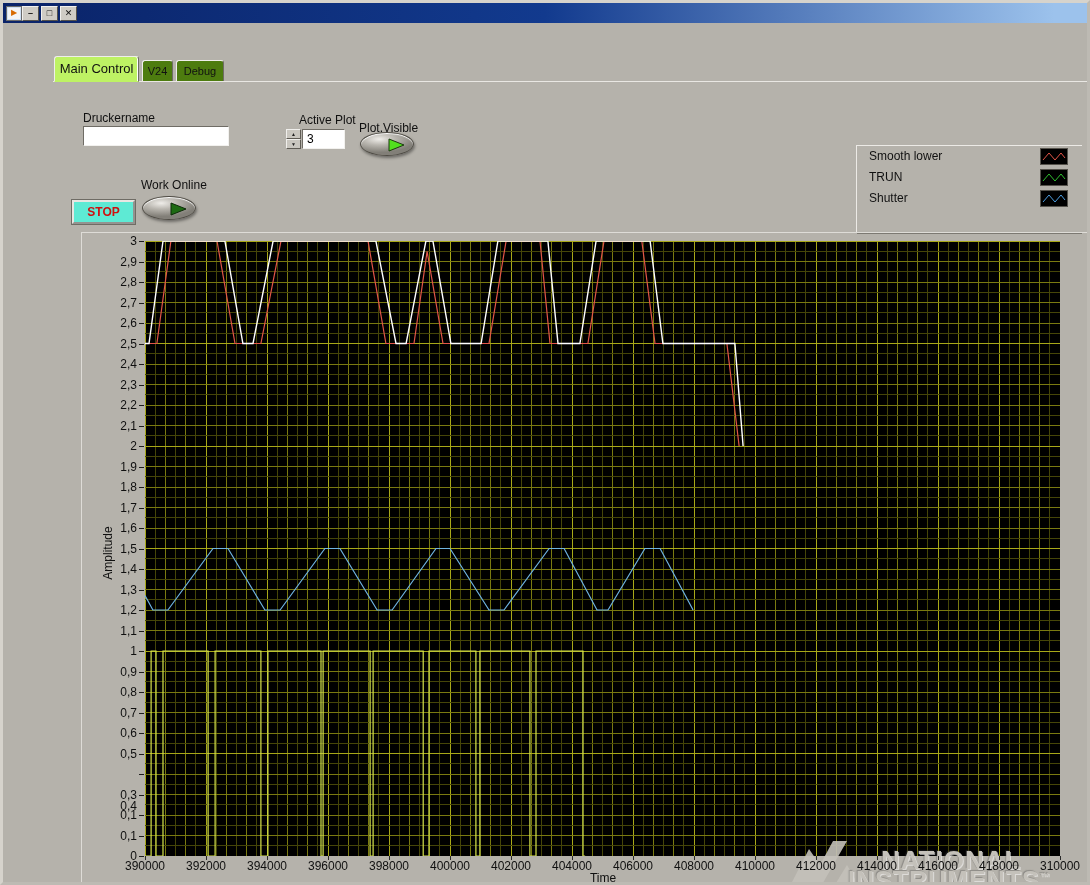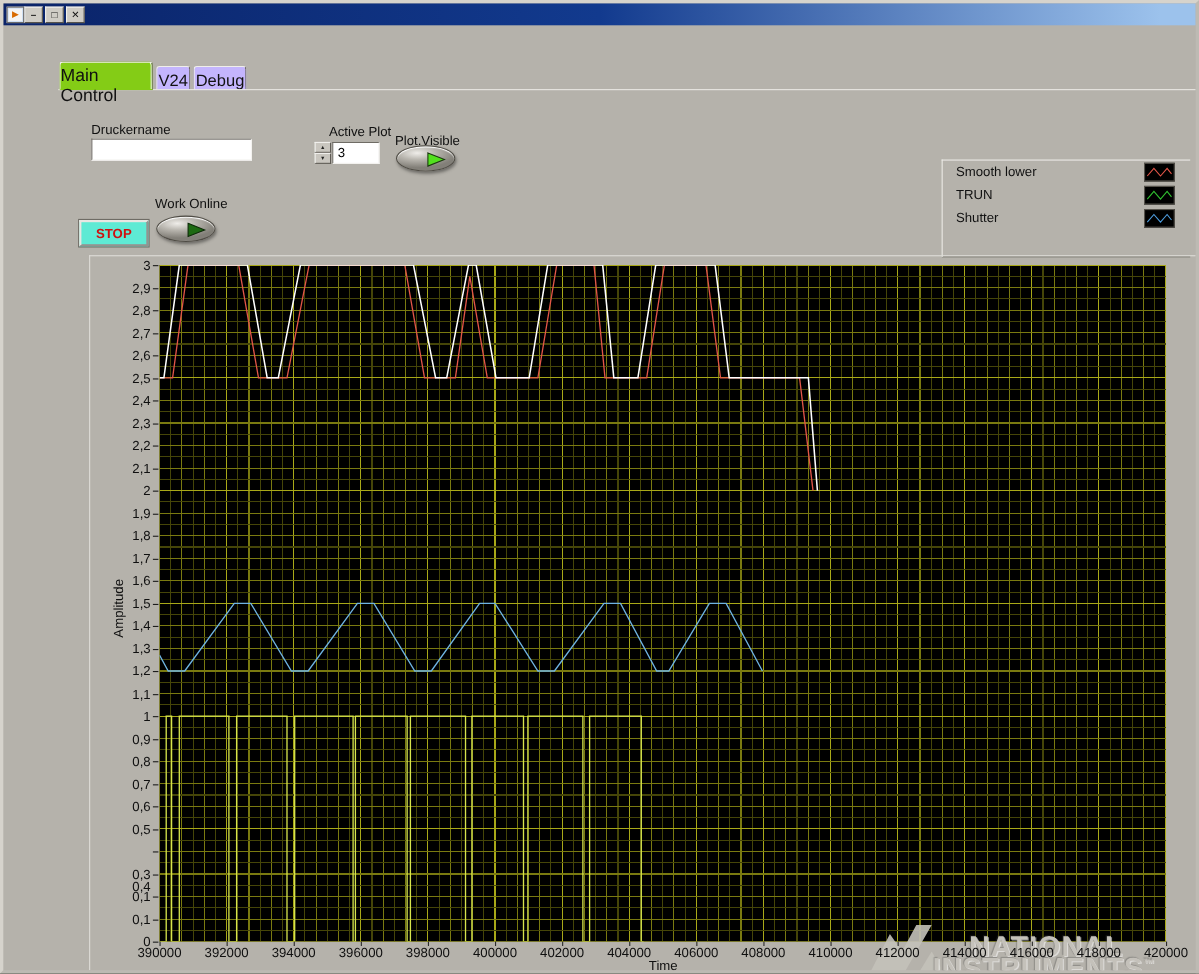--- a/index.html
+++ b/index.html
@@ -13,25 +13,25 @@
   .tb-icon{width:16px;height:15px;background:#f4f4f4;border:1px solid #6a6a6a;position:relative;
     display:flex;align-items:center;justify-content:center;box-shadow:inset 0 0 0 1px #cfe0f4;}
   .tb-icon span{font-size:8px;color:#d86a00;line-height:8px;}
   .tb-title{color:#fff;font-size:12px;font-weight:bold;margin-left:5px;flex:1;
     text-shadow:1px 1px 0 rgba(0,0,0,.5);white-space:nowrap;}
   .tb-btns{display:flex;gap:2px;}
   .tb-btn{width:17px;height:15px;background:#cfccc5;border:1px solid;
     border-color:#f2f1ee #55524b #55524b #f2f1ee;font-size:9px;font-weight:bold;color:#111;
     display:flex;align-items:center;justify-content:center;line-height:1;cursor:default;}
   
-  .tab{position:absolute;background:#84cc16;border:1px solid;border-color:#efeeea #6f6c65 transparent #efeeea;
-    border-radius:3px 3px 0 0;font-size:16px;color:#111;display:flex;align-items:flex-start;
+  .tab{position:absolute;background:#bef264;border:1px solid;border-color:#efeeea #6f6c65 transparent #efeeea;
+    border-radius:3px 3px 0 0;font-size:13px;color:#111;display:flex;align-items:flex-start;
     justify-content:center;padding-top:4px;}
   .tab.active{z-index:3;box-shadow:-1px 0 0 #fff inset;}
-  .tab.inactive{background:#c4b5fd;z-index:1;font-size:15px;}
+  .tab.inactive{background:#4d7c0f;z-index:1;font-size:11px;}
   .tab-underline{position:absolute;left:50px;right:0;top:78px;height:1px;background:#e9e7e3;z-index:2;}
   
   .lbl{position:absolute;font-size:12px;color:#101010;white-space:nowrap;}
   .sunken{border-top:1px solid #6f6c65;border-left:1px solid #6f6c65;
     border-bottom:1px solid #f2f1ee;border-right:1px solid #f2f1ee;background:#fff;}
   input.fld{position:absolute;font-size:12px;padding:1px 4px;outline:none;}
   .spinner{position:absolute;width:15px;height:20px;display:flex;flex-direction:column;}
   .spin-btn{flex:1;background:#c9c6bf;border:1px solid;border-color:#f0efec #5f5c55 #5f5c55 #f0efec;
     font-size:5px;line-height:1;display:flex;align-items:center;justify-content:center;color:#222;cursor:default;}
   .ovalbtn{position:absolute;width:54px;height:24px;border-radius:50%;
@@ -404,19 +404,19 @@
       <div class="xl" style="left: 725px; top: 856px;">410000</div>
       <div class="xtick" style="left: 752px; top: 853px;"></div>
       <div class="xl" style="left: 786px; top: 856px;">412000</div>
       <div class="xtick" style="left: 813px; top: 853px;"></div>
       <div class="xl" style="left: 847px; top: 856px;">414000</div>
       <div class="xtick" style="left: 874px; top: 853px;"></div>
       <div class="xl" style="left: 908px; top: 856px;">416000</div>
       <div class="xtick" style="left: 935px; top: 853px;"></div>
       <div class="xl" style="left: 969px; top: 856px;">418000</div>
       <div class="xtick" style="left: 996px; top: 853px;"></div>
-      <div class="xl" style="left: 1030px; top: 856px;">420000</div>
+      <div class="xl" style="left: 1030px; top: 856px;">310000</div>
       <div class="xtick" style="left: 1057px; top: 853px;"></div>
     </div>
   <div class="axis-y">Amplitude</div>
   <div class="axis-x">Time</div>
 
 </div>
 
 </body></html>

